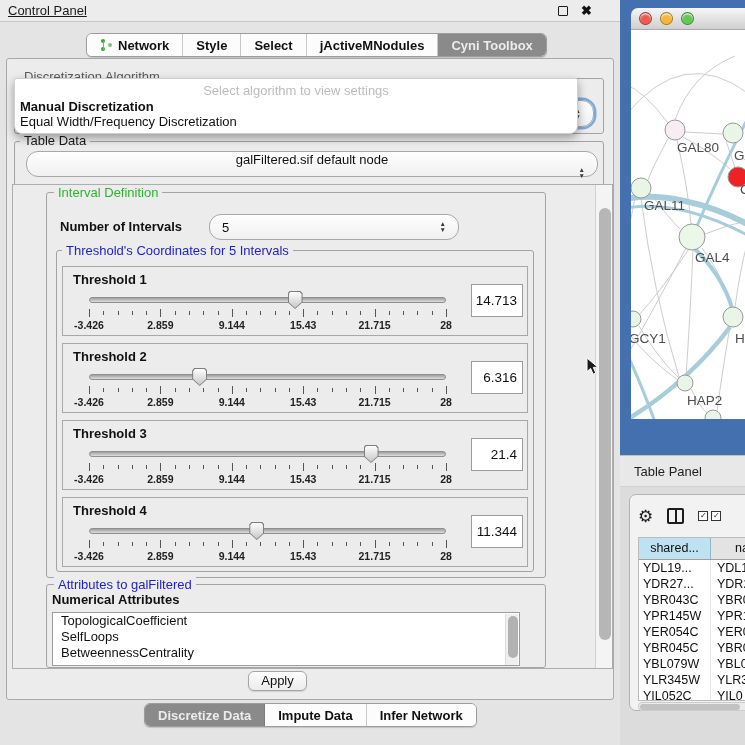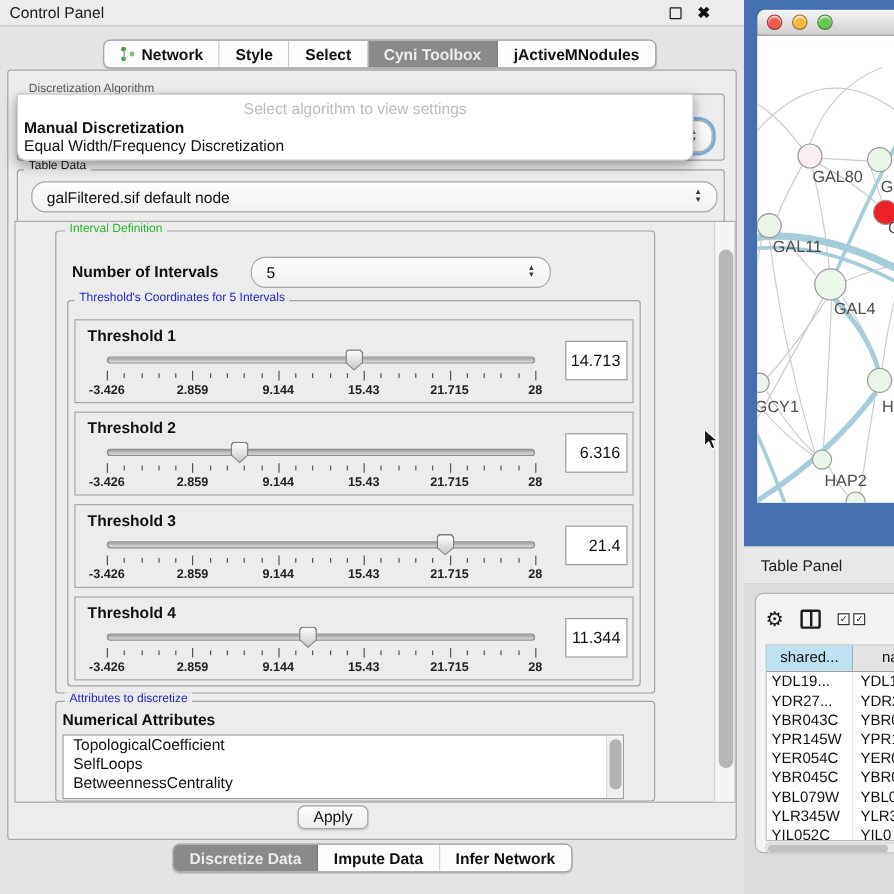--- a/index.html
+++ b/index.html
@@ -4,42 +4,42 @@
 <style>
   * { margin:0; padding:0; box-sizing:border-box; }
   html,body { width:745px; height:745px; overflow:hidden; }
   body { font-family:"Liberation Sans", sans-serif; background:#d9d9d9; position:relative; color:#111; }
   #root { position:absolute; inset:0; }
 
   
   #cp { position:absolute; left:0; top:0; width:620px; height:745px; background:#e4e4e4; }
   #cp-titlebar { position:absolute; left:0; top:0; width:620px; height:22px; background:#ececec;
                  border-bottom:1px solid #c6c6c6; display:flex; align-items:center; font-size:13px; }
-  #cp-title { margin-left:8px; color:#1a1a1a; }
+  #cp-title { margin-left:8px; color:#1a1a1a;text-decoration:underline; }
   #float-ico { position:absolute; right:52px; top:6px; width:10px; height:10px; border:1.6px solid #1a1a1a; border-radius:1px; }
   #close-ico { position:absolute; right:28px; top:3px; font-size:13px; font-weight:bold; color:#111; }
 
   .tabbar { position:absolute; display:inline-flex; border:1px solid #9d9d9d; border-radius:6px;
             overflow:hidden; background:#fcfcfc; height:24px; box-shadow:0 1px 1px rgba(0,0,0,.15); }
   .tab { display:flex; align-items:center; padding:0 13px; font-size:13px; font-weight:600;
          border-right:1px solid #c9c9c9; color:#111; background:#fcfcfc; white-space:nowrap; }
   .tab:last-child { border-right:none; }
   .tab.sel { background:#8a8a8a; color:#ececec; border-right-color:#7d7d7d; }
   #top-tabs { left:86px; top:33px; }
   #bottom-tabs { left:144px; top:703px; }
   .net-ico { width:12px; height:14px; position:relative; margin-right:6px; }
   .net-ico::before { content:""; position:absolute; left:1px; top:1px; width:4px; height:4px; border-radius:50%;
                      background:#3d9e3d; box-shadow:0 8px 0 #3d9e3d, 7px 4px 0 #79c379; }
   .net-ico::after { content:""; position:absolute; left:2.5px; top:3px; width:1px; height:9px; background:#9a9a9a; }
 
   #cp-main { position:absolute; left:6px; top:58px; width:608px; height:642px; background:#ececec;
              border:1px solid #a9a9a9; border-radius:3px; }
 
   .grp { position:absolute; border:1px solid #a3a3a3; border-radius:3px; }
-  .grp-ttl { position:absolute; background:#ececec; padding:0 4px; font-size:10px; white-space:nowrap; }
+  .grp-ttl { position:absolute; background:#ececec; padding:0 4px; font-size:13px; white-space:nowrap; }
   .t-green { color:#2db52d; } .t-blue { color:#2222cc; } .t-black { color:#1a1a1a; } .t-gray { color:#5a5a5a; }
 
   .combo { position:absolute; background:linear-gradient(#ffffff,#f0f0f0); border:1px solid #a8a8a8;
            border-radius:12px; display:flex; align-items:center; font-size:13px; padding:0 12px; }
   .spin { margin-left:auto; display:flex; flex-direction:column; align-items:center; color:#3a3a3a; }
   .spin span { font-size:6.5px; line-height:6px; }
 
   
   #algo-combo { left:22px; top:100px; width:572px; height:27px; z-index:20;
                 box-shadow:0 0 0 2.5px rgba(100,160,220,.85); }
@@ -145,25 +145,25 @@
         <div class="tab">
           <span class="net-ico"></span>
           <span>Network</span>
         </div>
         <div class="tab">
           <span>Style</span>
         </div>
         <div class="tab">
           <span>Select</span>
         </div>
+        <div class="tab">
+          <span>jActiveMNodules</span>
+        </div>
         <div class="tab sel">
           <span>Cyni Toolbox</span>
-        </div>
-        <div class="tab">
-          <span>jActiveMNodules</span>
         </div>
       </div>
 
     <div id="cp-main"></div>
 
     <div class="grp" style="left:14px; top:78px; width:590px; height:56px;"></div>
     <span class="grp-ttl t-gray" style="left:20px; top:69px; z-index:1;">Discretization Algorithm</span>
 
     <div id="algo-combo" class="combo">
       <span class="spin">
@@ -175,21 +175,21 @@
     <div id="algo-popup">
       <div id="popup-hint">Select algorithm to view settings</div>
       <div id="popup-options">
           <div class="popup-opt b" style="top: 20px;">Manual Discretization</div>
           <div class="popup-opt" style="top: 35px;">Equal Width/Frequency Discretization</div>
         </div>
     </div>
 
     <div class="grp" style="left:14px; top:141px; width:590px; height:45px;"></div>
     <span class="grp-ttl t-black" style="left:20px; top:133px;">Table Data</span>
-    <div class="combo" style="left:26px; top:151px; width:572px; height:26px;">
+    <div class="combo" style="left:26px; top:151px; width:572px; height:26px;flex-direction:column;">
       <span>galFiltered.sif default node</span>
       <span class="spin">
         <span>▲</span>
           <span>▼</span>
       </span>
     </div>
 
     <div id="viewport"></div>
     <div class="vscroll" style="left:595px; top:185px; width:17px; height:483px;">
       <div class="vthumb" style="left:2.5px; top:23px; width:12px; height:432px;"></div>
@@ -382,21 +382,21 @@
               <span class="ticklbl" style="left: 60%;">15.43</span>
               <span class="ticklbl" style="left: 80%;">21.715</span>
               <span class="ticklbl" style="left: 100%;">28</span>
             </div>
           </div>
           <div class="th-val">11.344</div>
         </div>
       </div>
 
     <div class="grp" style="left:46px; top:584px; width:500px; height:84px;"></div>
-    <span class="grp-ttl t-blue" style="left:54px; top:577px;">Attributes to discretize</span>
+    <span class="grp-ttl t-blue" style="left:54px; top:577px;">Attributes to galFiltered</span>
     <span id="attr-title">Numerical Attributes</span>
     <div id="attr-list">
       <div id="attr-items">
           <div class="attr-item">TopologicalCoefficient</div>
           <div class="attr-item">SelfLoops</div>
           <div class="attr-item">BetweennessCentrality</div>
         </div>
       <div id="attr-scroll">
         <div id="attr-thumb"></div>
       </div>

